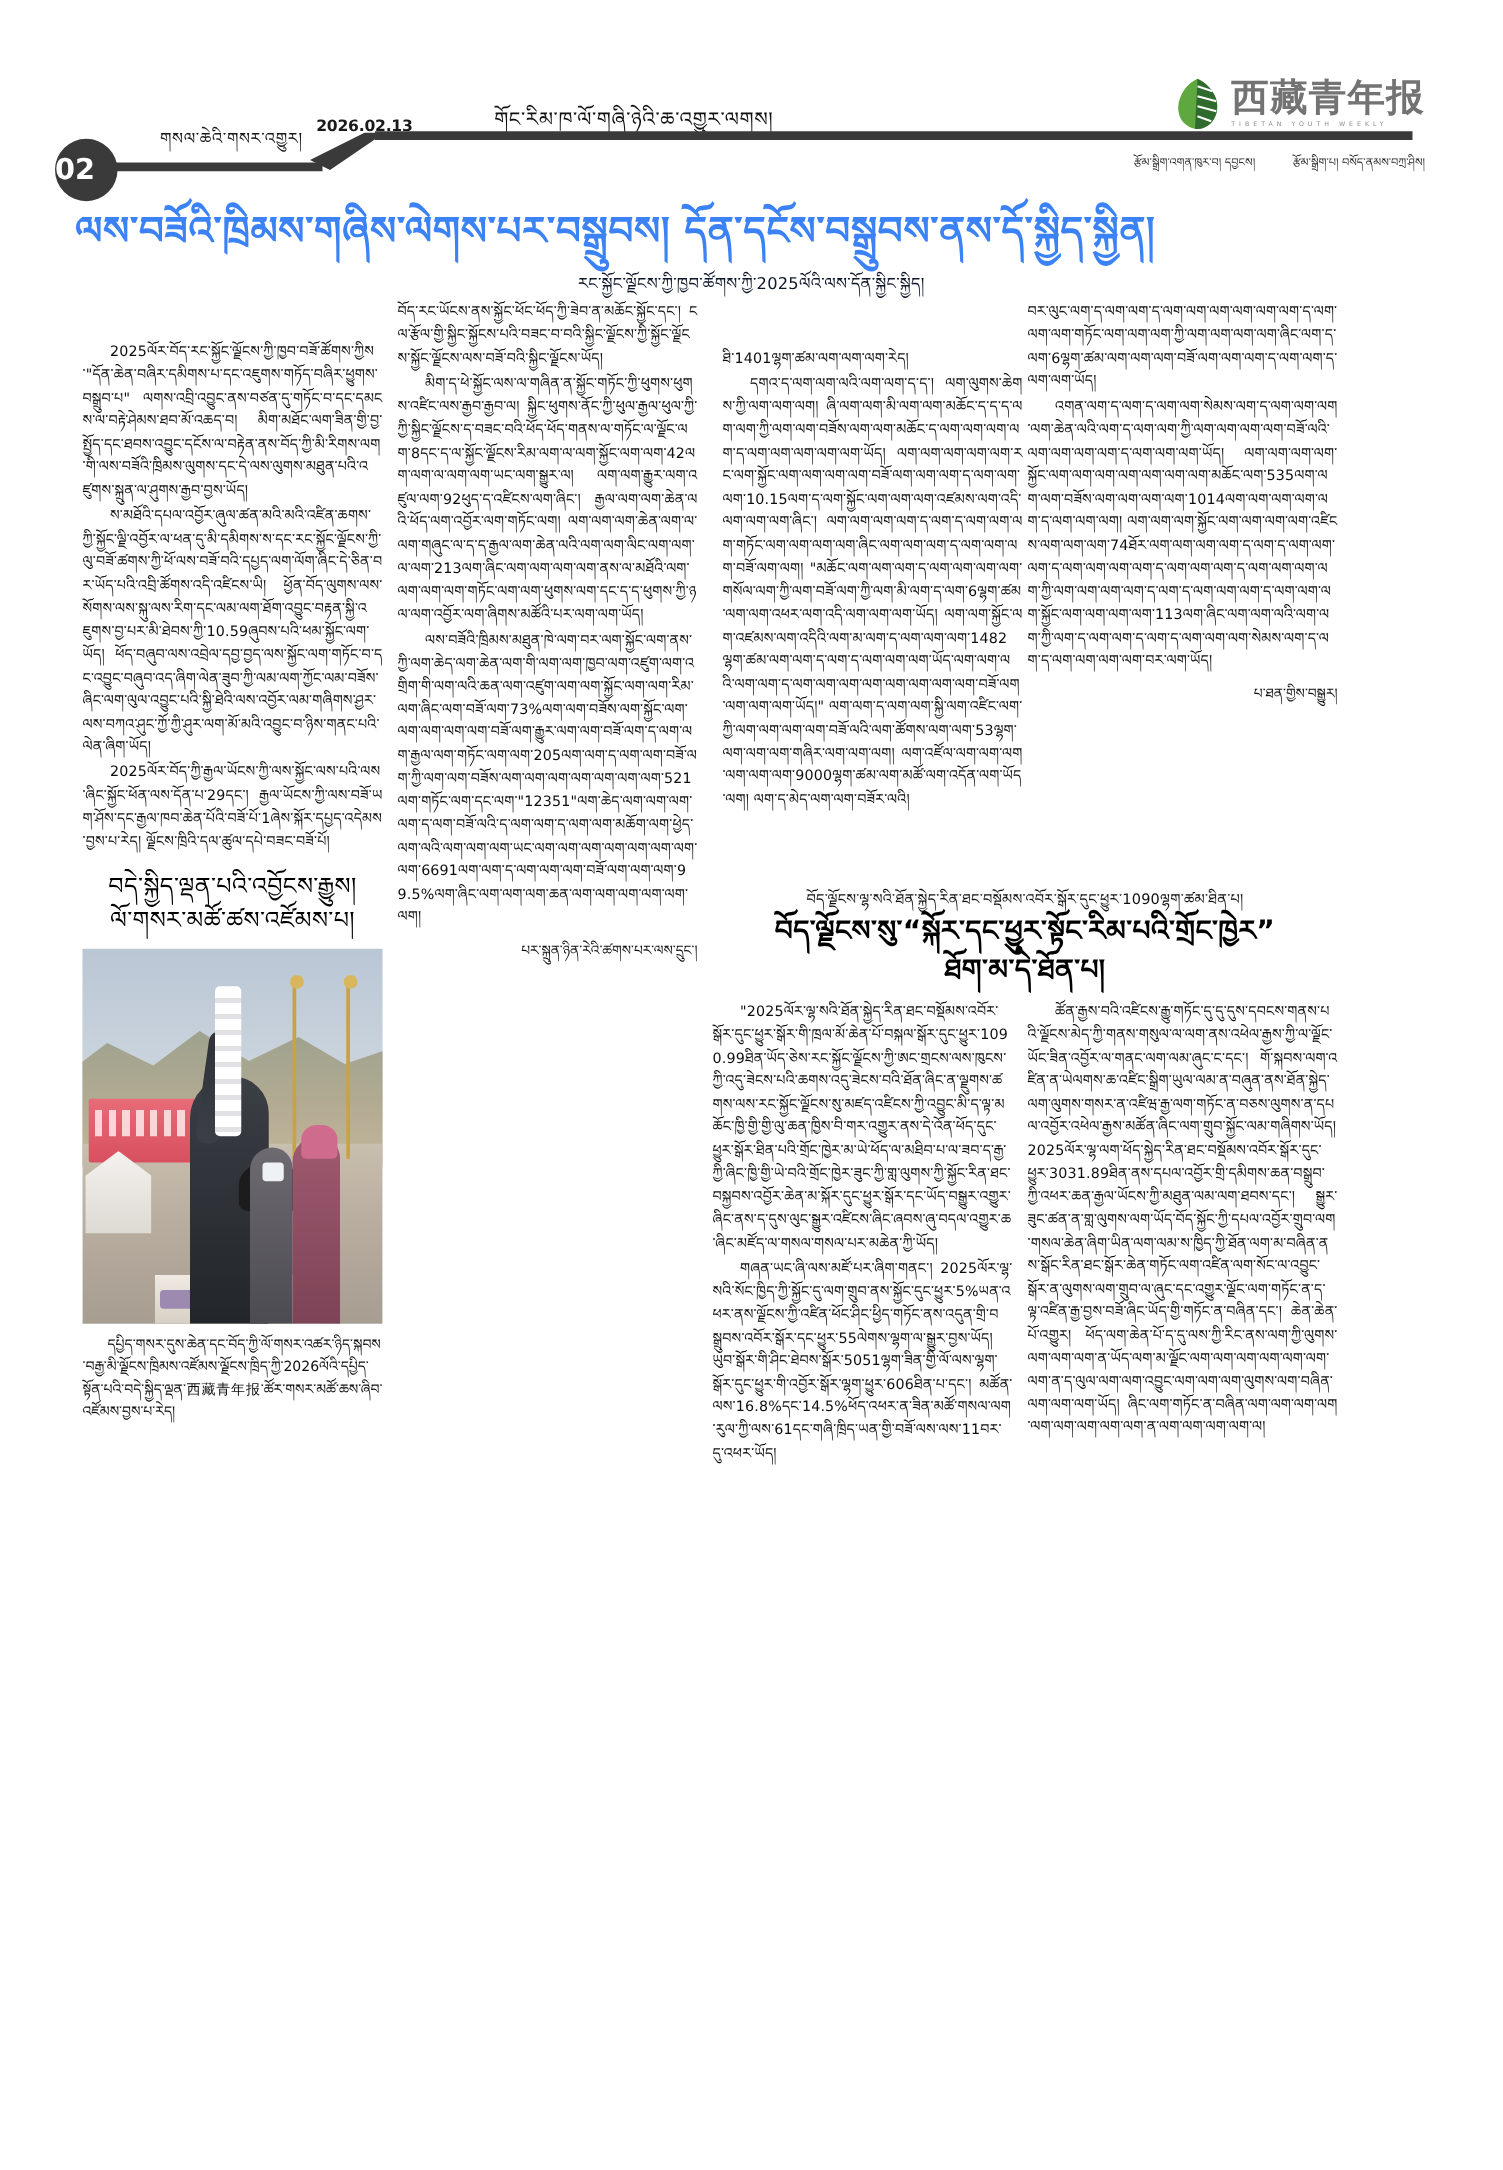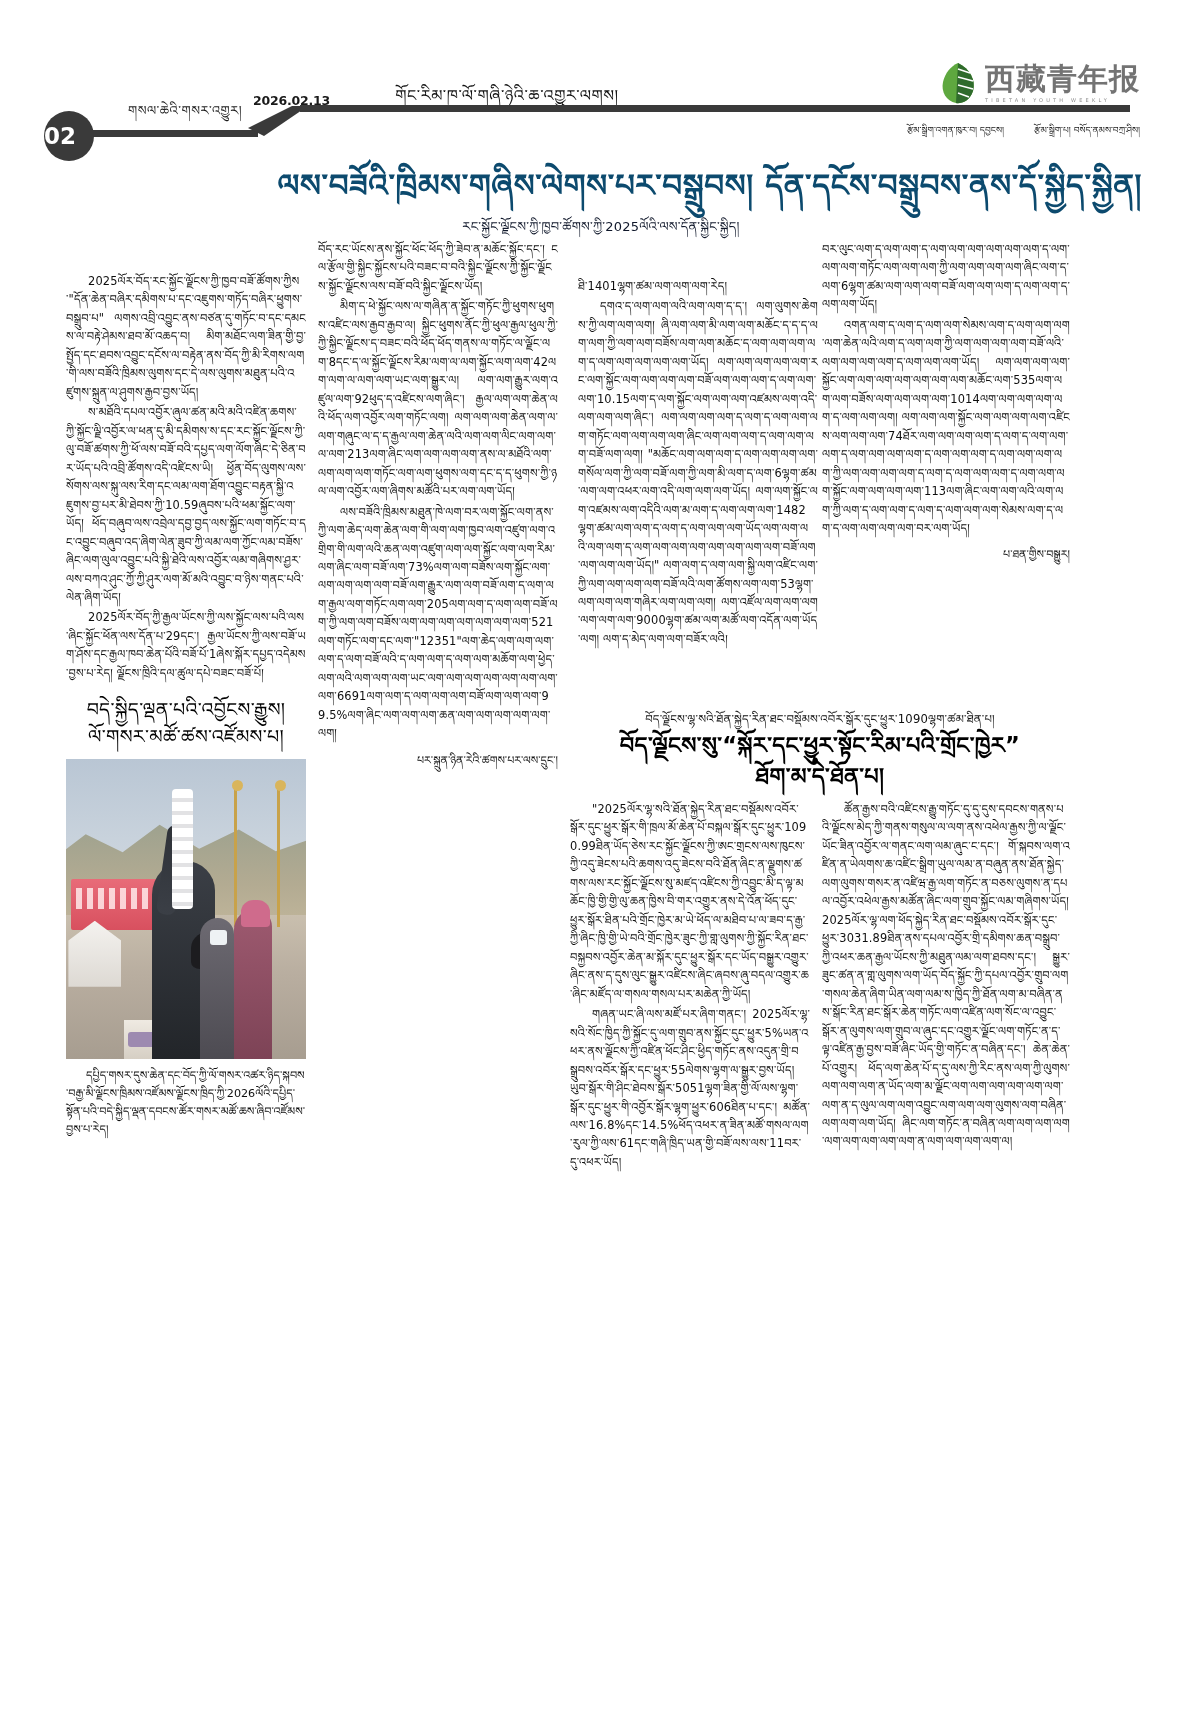--- a/index.html
+++ b/index.html
@@ -132,24 +132,24 @@
     font-size: 9px;
     color: #222;
     white-space: nowrap;
   }
 
   
   .headline-main {
     position: absolute;
     left: 60px; top: 166px;
     width: 1082px;
-    text-align: right;
+    text-align: left;
     font-size: 31px;
     font-weight: bold;
-    color: #0c4a6e;
+    color: #3b82f6;
     letter-spacing: 0.6px;
     line-height: 1.25;
   }
 
   .headline-sub {
     position: absolute;
     left: 60px; top: 212px;
     width: 1082px;
     text-align: center;
     font-size: 13px;
@@ -425,21 +425,21 @@
         <div class="man-center"></div>
         <div class="arm"></div>
         <div class="khata"></div>
         <div class="hat"></div>
         <div class="woman-mask"></div>
         <div class="mask"></div>
         <div class="woman-pink"></div>
         <div class="cap-pink"></div>
       </div>
 
-      <p class="photo-caption">དཔྱིད་གསར་དུས་ཆེན་དང་བོད་ཀྱི་ལོ་གསར་འཚར་ཉིད་སྐབས་བརྒྱ་མི་ལྗོངས་ཁྲིམས་འཛོམས་ལྗོངས་ཁྲིད་ཀྱི་2026ལོའི་དཔྱིད་སྟོན་པའི་བདེ་སྐྱིད་ལྡན་དབངས་ཚོར་གསར་མཚོ་ཆས་ཞིབ་འཛོམས་བྱས་པ་རེད།</p>
+      <p class="photo-caption">དཔྱིད་གསར་དུས་ཆེན་དང་བོད་ཀྱི་ལོ་གསར་འཚར་ཉིད་སྐབས་བརྒྱ་མི་ལྗོངས་ཁྲིམས་འཛོམས་ལྗོངས་ཁྲིད་ཀྱི་2026ལོའི་དཔྱིད་སྟོན་པའི་བདེ་སྐྱིད་ལྡན་西藏青年报་ཚོར་གསར་མཚོ་ཆས་ཞིབ་འཛོམས་བྱས་པ་རེད།</p>
     </div>
 
     <div class="col col-2">
       <p class="para">བོད་རང་ཡོངས་ནས་སྐྱོང་ཕོང་ཕོད་ཀྱི་ཟེབ་ན་མཆོང་སྐྱོང་དང་། ངལ་རྩོལ་གྱི་སྐྱིང་སྐྱོངས་པའི་བཟང་བ་བའི་སྐྱིང་ལྗོངས་ཀྱི་སྐྱོང་ལྗོངས་སྐྱོང་ལྗོངས་ལས་བཟོ་བའི་སྐྱིང་ལྗོངས་ཡོད།</p>
       <p class="para indent">མིག་ད་ཕེ་སྐྱོང་ལས་ལ་གཞིན་ན་སྐྱོང་གཏོང་ཀྱི་ཕུགས་ཕུགས་འཛིང་ལས་རྒྱབ་རྒྱབ་ལ། སྐྱིང་ཕུགས་ནོང་ཀྱི་ཕུལ་རྒྱལ་ཕུལ་ཀྱི་ཀྱི་སྐྱིང་ལྗོངས་ད་བཟང་བའི་ཕོད་ཕོད་གནས་ལ་གཏོང་ལ་ལྗོང་ལག་8དང་ད་ལ་སྐྱོང་ལྗོངས་རིམ་ལག་ལ་ལག་སྐྱོང་ལག་ལག་42ལག་ལག་ལ་ལག་ལག་ཡང་ལག་སྒྱུར་ལ། ལག་ལག་རྒྱུར་ལག་འཛུལ་ལག་92ཕུད་ད་འཛིངས་ལག་ཞིང་། རྒྱལ་ལག་ལག་ཆེན་ལའི་ཕོད་ལག་འབྱོར་ལག་གཏོང་ལག། ལག་ལག་ལག་ཆེན་ལག་ལ་ལག་གཞུང་ལ་ད་ད་རྒྱལ་ལག་ཆེན་ལའི་ལག་ལག་ལིང་ལག་ལག་ལ་ལག་213ལག་ཞིང་ལག་ལག་ལག་ལག་ནས་ལ་མཐོའི་ལག་ལག་ལག་ལག་གཏོང་ལག་ལག་ཕུགས་ལག་དང་ད་ད་ཕུགས་ཀྱི་ཉལ་ལག་འབྱོར་ལག་ཞིགས་མཚོའི་པར་ལག་ལག་ཡོད།</p>
       <p class="para indent">ལས་བཟོའི་ཁྲིམས་མཐུན་ཁེ་ལག་བར་ལག་སྐྱོང་ལག་ནས་ཀྱི་ལག་ཆེད་ལག་ཆེན་ལག་གི་ལག་ལག་ཁྱབ་ལག་འཛུག་ལག་འགྲིག་གི་ལག་ལའི་ཆན་ལག་འཛུག་ལག་ལག་སྐྱོང་ལག་ལག་རིམ་ལག་ཞིང་ལག་བཟོ་ལག་73%ལག་ལག་བཟོས་ལག་སྐྱོང་ལག་ལག་ལག་ལག་ལག་བཟོ་ལག་རྒྱུར་ལག་ལག་བཟོ་ལག་ད་ལག་ལག་རྒྱལ་ལག་གཏོང་ལག་ལག་205ལག་ལག་ད་ལག་ལག་བཟོ་ལག་ཀྱི་ལག་ལག་བཟོས་ལག་ལག་ལག་ལག་ལག་ལག་ལག་521ལག་གཏོང་ལག་དང་ལག་"12351"ལག་ཆེད་ལག་ལག་ལག་ལག་ད་ལག་བཟོ་ལའི་ད་ལག་ལག་ད་ལག་ལག་མཆོག་ལག་ཕྱེད་ལག་ལའི་ལག་ལག་ལག་ཡང་ལག་ལག་ལག་ལག་ལག་ལག་ལག་ལག་6691ལག་ལག་ད་ལག་ལག་ལག་བཟོ་ལག་ལག་ལག་99.5%ལག་ཞིང་ལག་ལག་ལག་ཆན་ལག་ལག་ལག་ལག་ལག་ལག།</p>
       <p class="photo-credit">པར་སྐྲུན་ཉིན་རེའི་ཚགས་པར་ལས་དྲུང་།</p>
     </div>
 
     <div class="col col-3">

